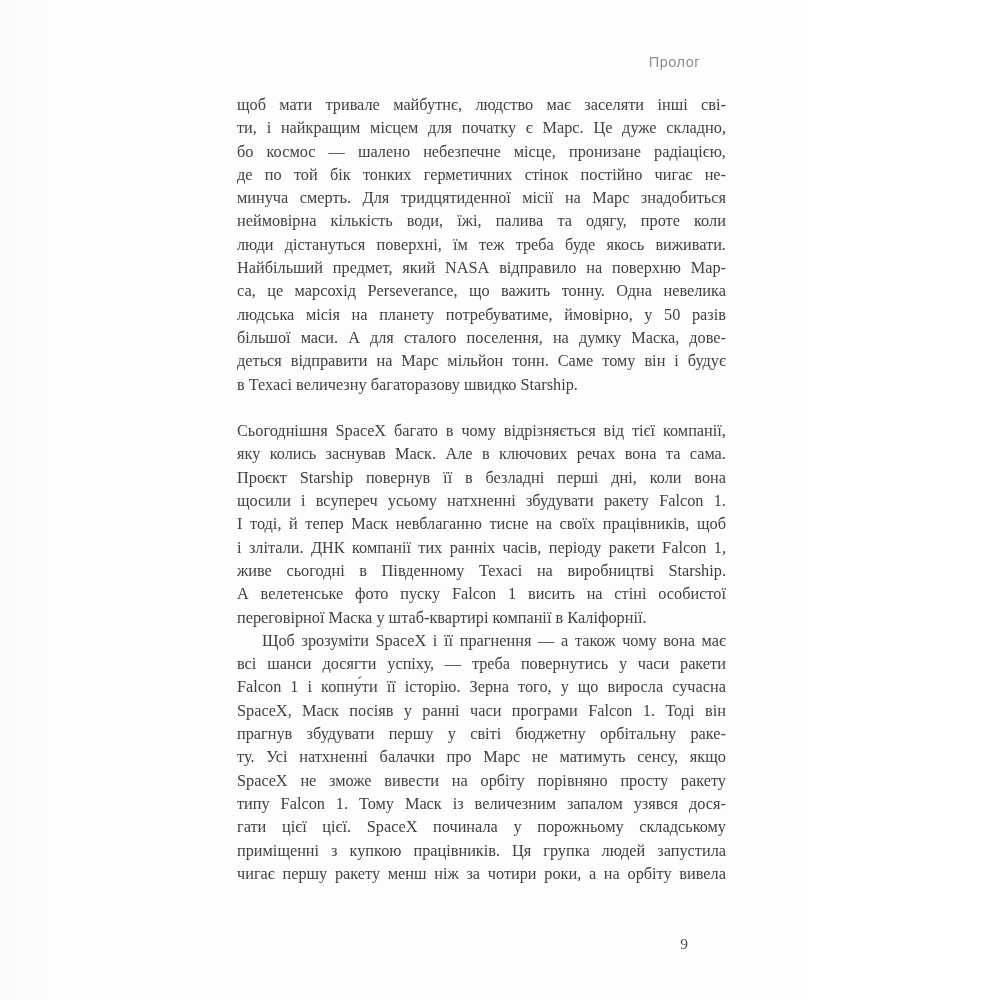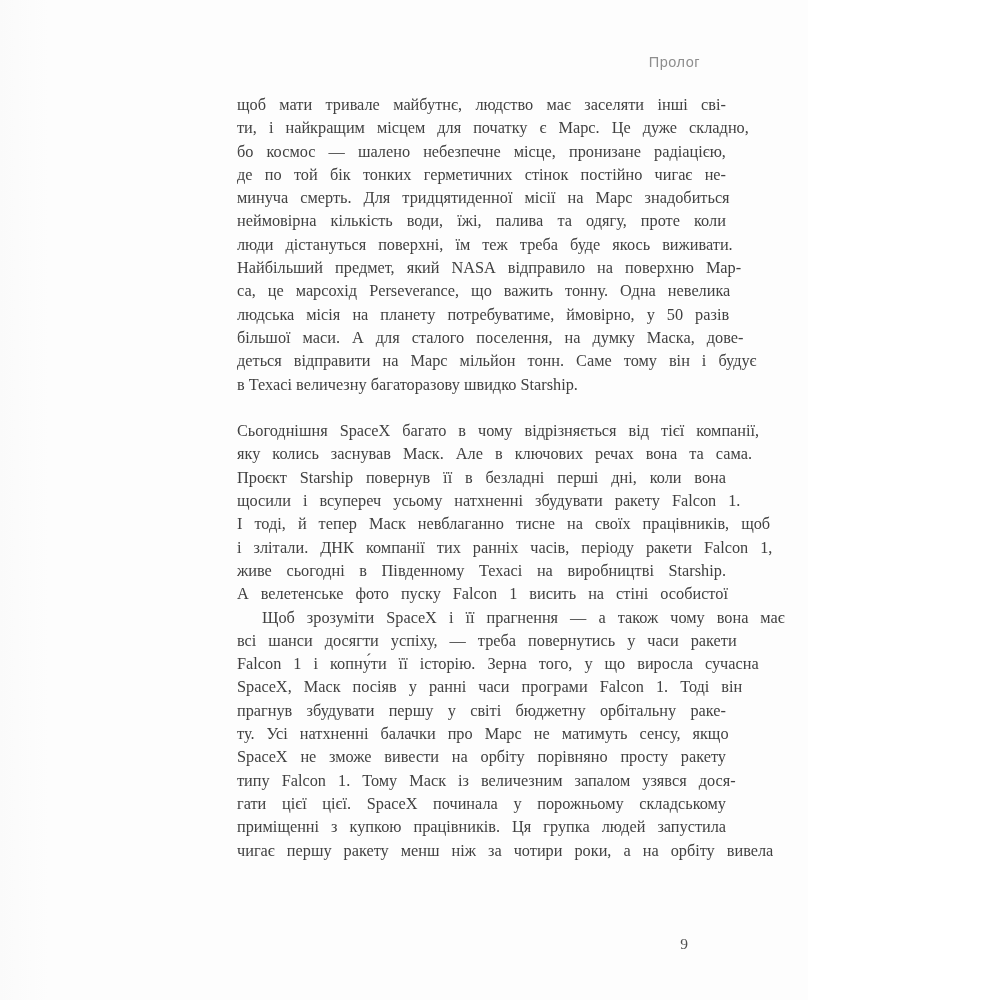--- a/index.html
+++ b/index.html
@@ -29,21 +29,20 @@
     left: 237px;
     top: 93px;
     width: 489px;
   }
   .line {
     height: 23.3px;
     line-height: 23.3px;
     font-size: 16.3px;
     white-space: nowrap;
     overflow: visible;
-    gap: 12px;
   }
   .line.j {
     display: flex;
     flex-wrap: nowrap;
     justify-content: space-between;
   }
   .line.j span { white-space: pre; }
   .line.ind {
     padding-left: 25px;
     box-sizing: border-box;
@@ -295,20 +294,21 @@
           <span>велетенське</span>
           <span>фото</span>
           <span>пуску</span>
           <span>Falcon</span>
           <span>1</span>
           <span>висить</span>
           <span>на</span>
           <span>стіні</span>
           <span>особистої</span>
         </div>
+        <div class="line">переговірної Маска у штаб-квартирі компанії в Каліфорнії.</div>
       </div>
       <div>
         <div class="line j ind">
           <span>Щоб</span>
           <span>зрозуміти</span>
           <span>SpaceX</span>
           <span>і</span>
           <span>її</span>
           <span>прагнення</span>
           <span>—</span>

